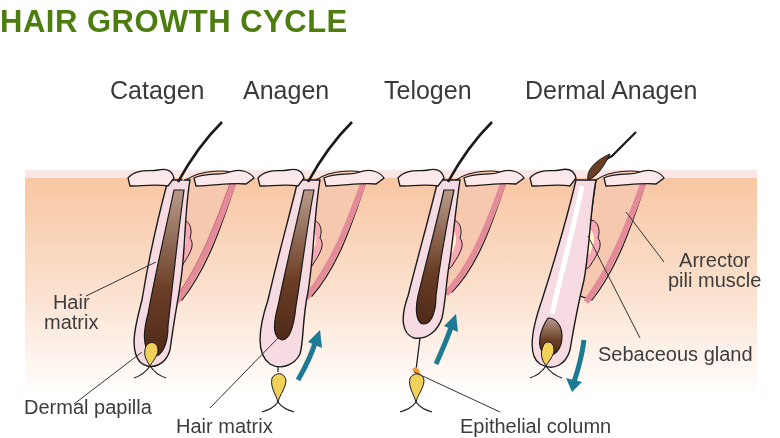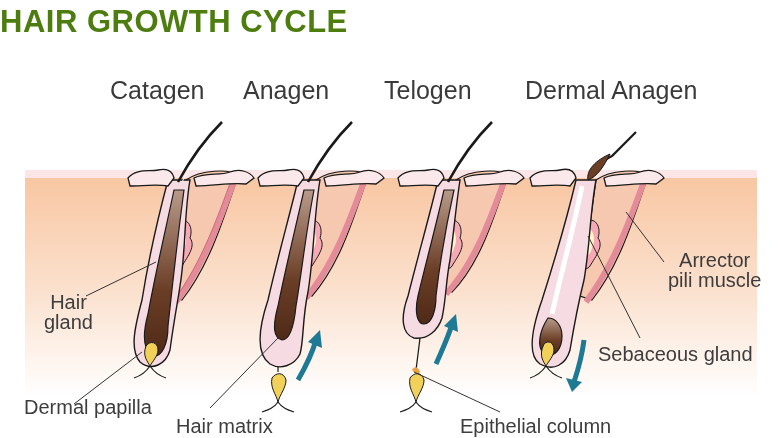--- a/index.html
+++ b/index.html
@@ -126,21 +126,21 @@
     <line x1="74" y1="404" x2="142" y2="352"></line>
     <line x1="210" y1="408" x2="278" y2="338"></line>
     <line x1="500" y1="412" x2="414" y2="372"></line>
     <line x1="664" y1="262" x2="626" y2="212"></line>
     <line x1="640" y1="338" x2="588" y2="236"></line>
   </g>
 </svg>
 
 <div class="lbl center" style="left:44px; top:292px;">
   <div>Hair</div>
-  <div>gland</div>
+  <div>matrix</div>
 </div>
 <div class="lbl" style="left:24px; top:397px;">Dermal papilla</div>
 <div class="lbl" style="left:176px; top:416px;">Hair matrix</div>
 <div class="lbl" style="left:444px; top:416px;margin-left:16px;">Epithelial column</div>
 <div class="lbl center" style="left:668px; top:250px;">
   <div>Arrector</div>
   <div>pili muscle</div>
 </div>
 <div class="lbl" style="left:598px; top:344px;">Sebaceous gland</div>
 

